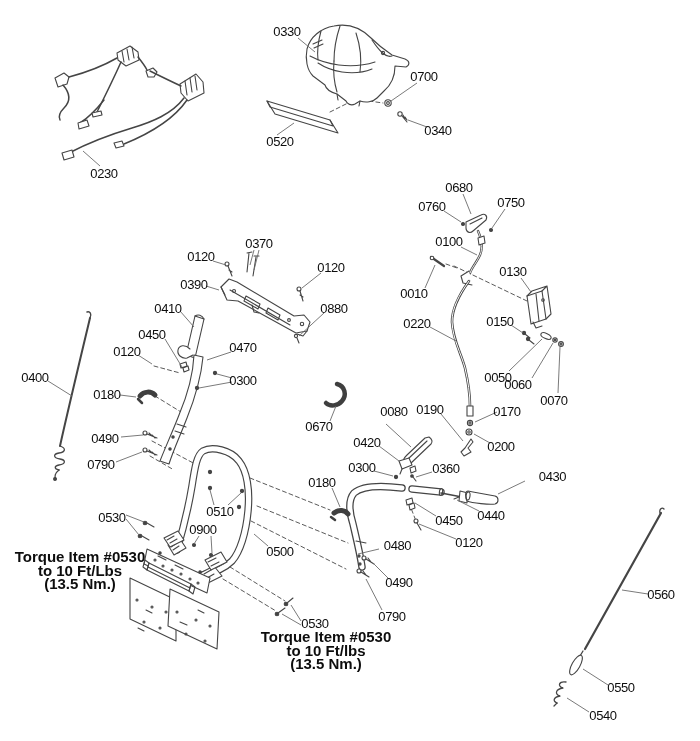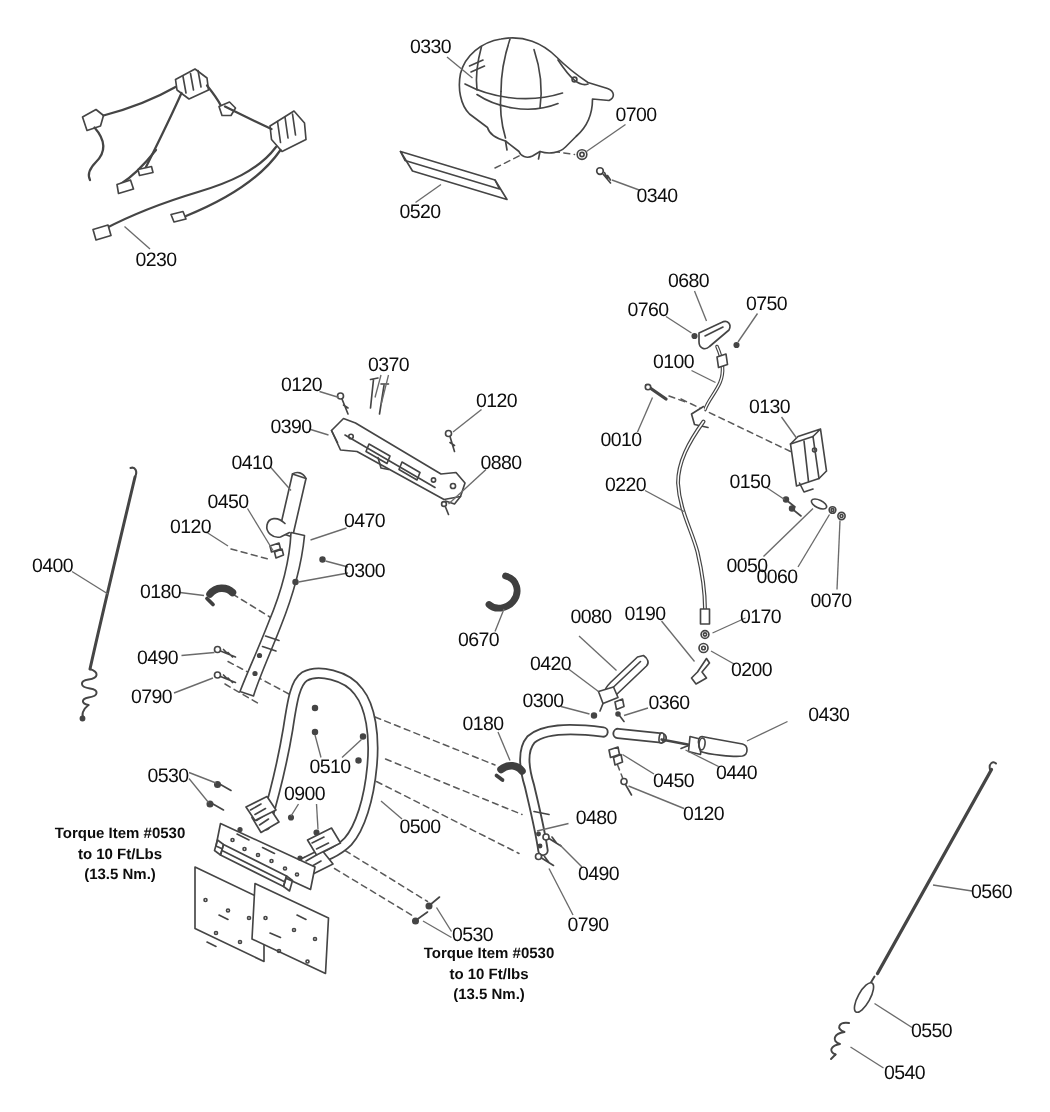--- a/index.html
+++ b/index.html
@@ -10,21 +10,21 @@
   .artlayer{position:absolute;left:0;top:0;width:700px;height:741px;}
   #leader-svg{position:absolute;left:0;top:0;width:700px;height:741px;pointer-events:none;}
   line.leader{stroke:var(--leader,#6b6b6b);stroke-width:0.9;}
   .callout{
     position:absolute;transform:translate(-50%,-50%);
     font-weight:normal;font-size:13px;letter-spacing:-0.4px;
     color:var(--label,#0d0d0d);white-space:nowrap;
   }
   .note{
     position:absolute;transform:translate(-50%,-50%);
-    font-weight:bold;font-size:10px;line-height:13.5px;text-align:center;
+    font-weight:bold;font-size:15px;line-height:13.5px;text-align:center;
     color:var(--label,#0d0d0d);white-space:nowrap;
   }
 </style>
 </head>
 <body>
 
 <div class="stage" style="--bg: #ffffff; --label: #0d0d0d; --leader: #6b6b6b;">
 
   <svg class="artlayer" viewBox="0 0 700 741" fill="none" stroke="#454545" stroke-width="1.1" stroke-linecap="round" stroke-linejoin="round">
 

